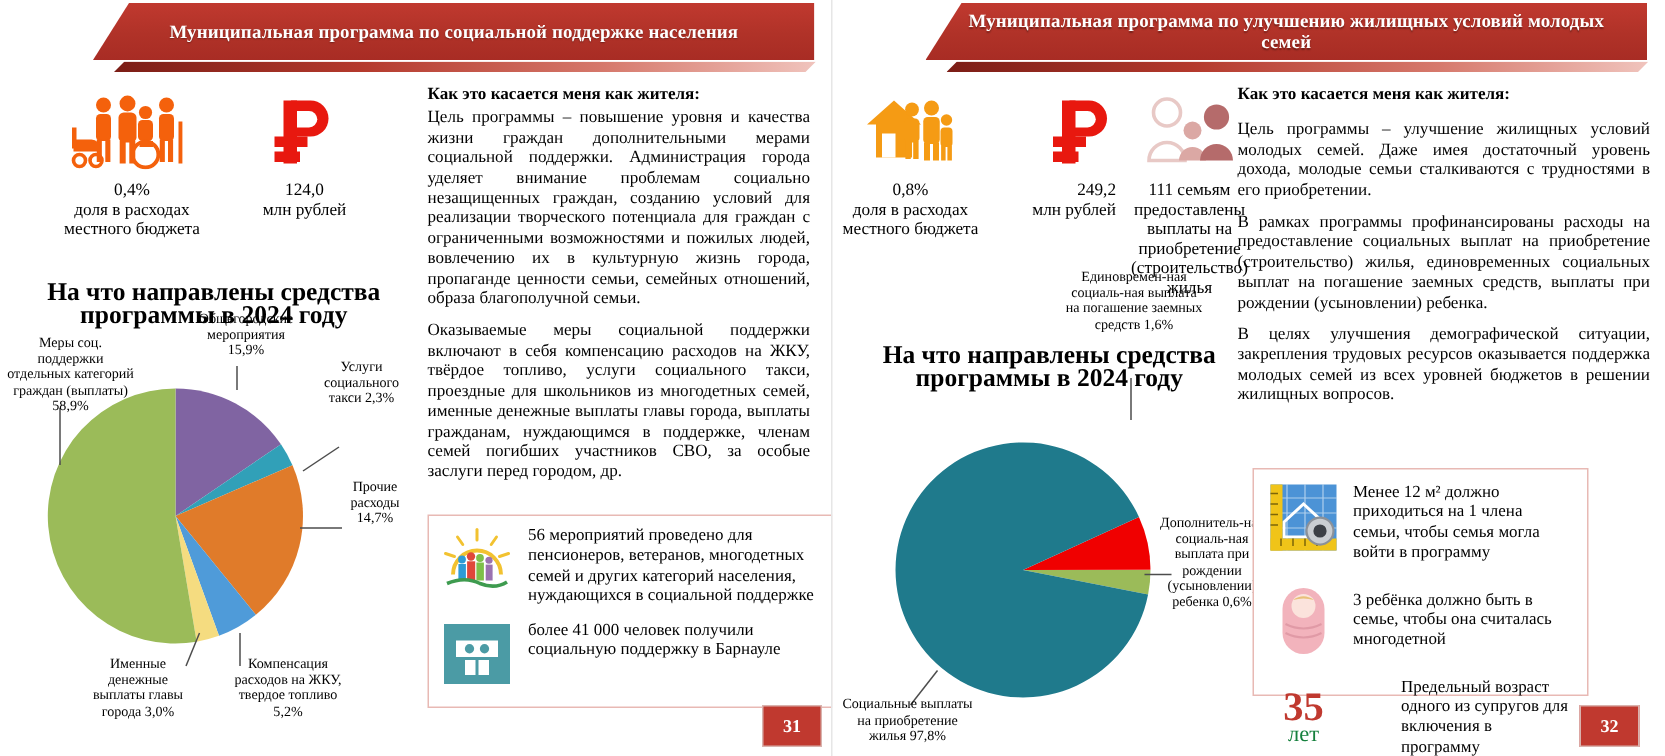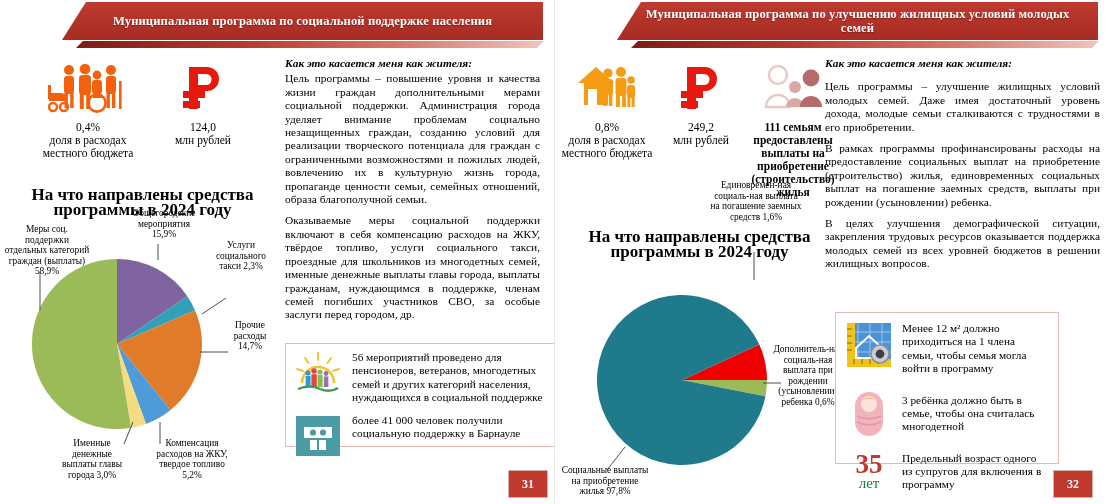--- a/index.html
+++ b/index.html
@@ -42,21 +42,21 @@
   .kpi-value{font-size:11.5px;margin-top:7px;line-height:13px;}
   .kpi-caption{font-size:11.5px;line-height:13px;text-align:center;}
 
   
   .sect-title{
     position:absolute;font-weight:bold;font-size:17px;line-height:14.5px;text-align:center;
   }
 
   
   .body-col{position:absolute;font-size:11.4px;line-height:13.4px;text-align:justify;}
-  .body-col .lead{font-weight:bold;margin:0 0 2px 0;font-style:italic;}
+  .body-col .lead{font-weight:bold;margin:0 0 2px 0;}
   .body-col p{margin:0 0 8px 0;}
 
   
   .factbox{
     position:absolute;border:1px solid #e8b9b4;background:#fff;
     padding:7px 8px;box-sizing:border-box;
   }
   .fact-row{display:flex;align-items:flex-start;margin-bottom:9px;}
   .fact-row:last-child{margin-bottom:0;}
   .fact-ico{flex:0 0 auto;margin-right:10px;display:flex;align-items:center;justify-content:center;}
@@ -172,21 +172,21 @@
     <div class="plabel" style="left:150px;top:206px;width:84px;">Компенсация расходов  на ЖКУ, твердое топливо  5,2%</div>
     <div class="plabel" style="left:56px;top:206px;width:72px;">Именные денежные выплаты главы города 3,0%</div>
   </div>
 
   <div class="body-col" style="left:285px;top:57px;width:255px;">
     <p class="lead">Как это касается меня как жителя:</p>
     <p>Цель программы – повышение уровня и качества жизни граждан дополнительными мерами социальной поддержки. Администрация города уделяет внимание проблемам социально незащищенных граждан, созданию условий для реализации творческого потенциала для граждан с ограниченными возможностями и пожилых людей, вовлечению их в культурную жизнь города, пропаганде ценности семьи, семейных отношений, образа благополучной семьи.</p>
     <p>Оказываемые меры социальной поддержки включают в себя компенсацию расходов на ЖКУ, твёрдое топливо, услуги социального такси, проездные для школьников из многодетных семей, именные денежные выплаты главы города, выплаты гражданам, нуждающимся в поддержке, членам семей погибших участников СВО, за особые заслуги перед городом, др.</p>
   </div>
 
-  <div class="factbox" style="left:285px;top:343px;width:270px;height:104px;">
+  <div class="factbox" style="left:285px;top:343px;width:270px;height:129px;">
     <div class="fact-row">
       <div class="fact-ico">
         <svg width="48" height="44" viewBox="0 0 48 44" aria-hidden="true">
           <g stroke="#F2C230" stroke-width="2" stroke-linecap="round">
             <line x1="24" y1="2" x2="24" y2="9"></line>
               <line x1="11" y1="7" x2="14.5" y2="12"></line>
             <line x1="37" y1="7" x2="33.5" y2="12"></line>
               <line x1="3" y1="18" x2="9" y2="20"></line>
             <line x1="45" y1="18" x2="39" y2="20"></line>
           </g>
@@ -253,37 +253,37 @@
               <rect x="53" y="22" width="8" height="13" rx="2.6"></rect>
             <rect x="53.4" y="34" width="3" height="10"></rect>
               <rect x="57.6" y="34" width="3" height="10"></rect>
           </g>
         </svg>
       </div>
       <div class="kpi-value">0,8%</div>
       <div class="kpi-caption">доля в расходах местного бюджета</div>
     </div>
 
-    <div class="kpi" style="width:86px;">
+    <div class="kpi" style="width:86px;align-items:flex-end;">
       <div class="kpi-icon">
         <svg width="44" height="50" viewBox="0 0 44 50" aria-hidden="true">
           <g fill="#E8180F">
             <rect x="8" y="4" width="9" height="42"></rect>
             <path d="M13 4 h13 a12 12 0 0 1 0 24 H13z"></path>
             <rect x="2" y="28" width="22" height="7"></rect>
             <rect x="2" y="38" width="17" height="7"></rect>
           </g>
           <path d="M17 11 h8 a5.5 5.5 0 0 1 0 11 h-8z" fill="#fff"></path>
         </svg>
       </div>
       <div class="kpi-value">249,2</div>
       <div class="kpi-caption">млн рублей</div>
     </div>
 
-    <div class="kpi" style="width:92px;font-weight:bold;">
+    <div class="kpi" style="width:92px;">
       <div class="kpi-icon">
         <svg width="60" height="50" viewBox="0 0 60 50" aria-hidden="true">
           <circle cx="15" cy="12" r="9" fill="none" stroke="#E8C9C6" stroke-width="2.4"></circle>
           <path d="M3 44 a12 12 0 0 1 24 0z" fill="none" stroke="#E8C9C6" stroke-width="2.4"></path>
           <circle cx="32" cy="24" r="6" fill="#DBA8A4"></circle>
           <path d="M23 44 a9 9 0 0 1 18 0z" fill="#DBA8A4"></path>
           <circle cx="48" cy="15" r="8.4" fill="#B56B6B"></circle>
           <path d="M37 44 a11 11 0 0 1 22 0z" fill="#B56B6B"></path>
         </svg>
       </div>
@@ -358,21 +358,21 @@
           <rect x="3" y="2" width="28" height="44" rx="14" fill="#F2B3BC"></rect>
           <circle cx="17" cy="14" r="8" fill="#FBE3DC"></circle>
           <path d="M10 10 q7 -5 14 0 q-7 -2 -14 0z" fill="#E8C07A"></path>
           <path d="M5 26 q12 6 24 0" fill="none" stroke="#E09AA6" stroke-width="1.4"></path>
           <path d="M5 32 q12 6 24 0" fill="none" stroke="#E09AA6" stroke-width="1.4"></path>
         </svg>
       </div>
       <div class="fact-txt">3 ребёнка должно быть в семье, чтобы она считалась многодетной</div>
     </div>
 
-    <div class="fact-row" style="align-items:center;">
+    <div class="fact-row" style="align-items:center;gap:32px;">
       <div class="fact-ico" style="width:46px;flex-direction:column;display:flex;align-items:center;">
         <span class="age-num">35</span>
         <span class="age-unit">лет</span>
       </div>
       <div class="fact-txt">Предельный возраст одного из супругов для включения в программу</div>
     </div>
   </div>
 
   <div class="pagenum" style="left:498px;top:470px;">32</div>
 </div>

